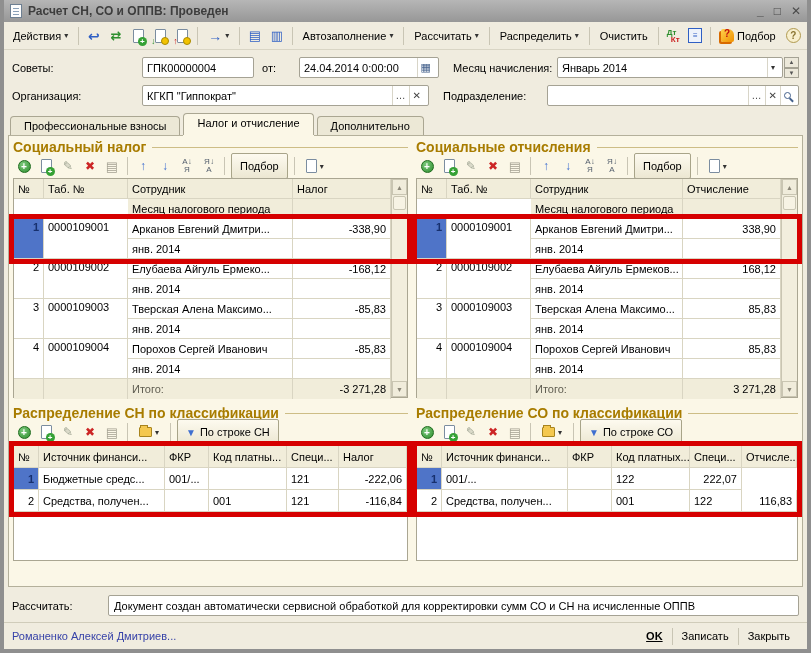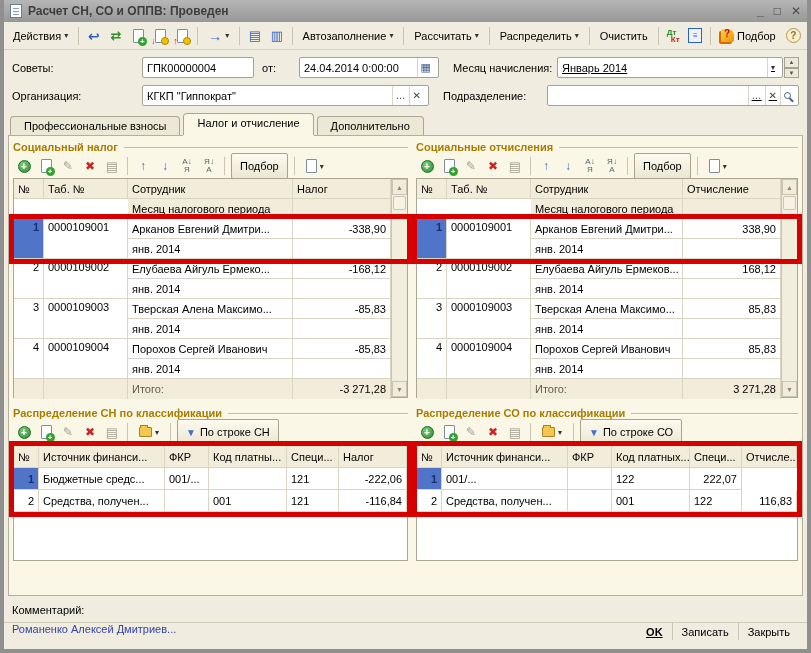--- a/index.html
+++ b/index.html
@@ -62,33 +62,33 @@
   .mag { width:7px; height:7px; border:1.5px solid #44618c; border-radius:50%; position:relative; }
   .mag:after { content:""; position:absolute; width:5px; height:1.5px; background:#44618c;
                transform:rotate(45deg); right:-4px; bottom:-2px; }
   .spin { width:15px; height:21px; margin-left:1px; display:flex; flex-direction:column; }
   .spin span { flex:1; background:#ece8da; border:1px solid #a5a294; font-size:6px; color:#555;
                display:flex; align-items:center; justify-content:center; }
   #f-number { width:112px; flex:0 0 112px; }
   #f-date { width:140px; flex:0 0 140px; }
   .lab-ot { margin:0 23px 0 8px; }
   #f-org { width:287px; flex:0 0 287px; }
-  .field.grow { flex:1 1 auto;text-decoration:underline; }
+  .field.grow { flex:1 1 auto; }
 
   
   .tabs { display:flex; align-items:flex-end; padding-left:6px; height:22px; }
   .tab { border:1px solid #aaa692; border-bottom:none; border-radius:4px 4px 0 0; background:#ece8d6;
          padding:3px 13px 3px 13px; margin-right:3px; position:relative; }
   .tab.active { background:#fbf7e7; height:22px; z-index:2; box-shadow:0 2px 0 #fbf7e7; }
 
   
   .tabpage { flex:1 1 auto; margin:0 4px; border:1px solid #b4b09b; background:#fbf7e7; padding:3px 4px; position:relative; z-index:1; }
   .panes { display:grid; grid-template-columns: 395px 1fr; column-gap:8px; }
   .panel-title { display:flex; align-items:center; height:16px; }
-  .panel-title b { color:#a87c00; font-size:11px; white-space:nowrap; }
+  .panel-title b { color:#a87c00; font-size:14px; white-space:nowrap; }
   .panel-title i { flex:1; border-top:1px solid #cdbd86; margin-left:6px; }
   .ptb { height:23px; display:flex; align-items:center; gap:4px; padding:1px 0 2px 2px; }
   .pi { width:18px; height:18px; display:flex; align-items:center; justify-content:center; position:relative; }
   .add-ico { width:13px; height:13px; background:radial-gradient(circle at 35% 30%,#7cc97c,#2f8f2f);
              border:1px solid #1d6b1d; border-radius:50%; color:#fff; font-weight:bold; font-size:10px;
              line-height:11px; text-align:center; }
   .edit-ico { color:#9aa08e; font-size:12px; }
   .del-ico { color:#cc2525; font-weight:bold; font-size:12px; }
   .save-ico { color:#a5a292; font-size:13px; }
   .arr-up { color:#3f6fd0; font-weight:bold; font-size:12px; }
@@ -128,21 +128,21 @@
   .ltbl { height:116px; position:relative; border:1px solid #aaa692; background:#fff; margin-top:1px; }
 
   .lower { margin-top:7px; }
 
   
   .comment-row { display:flex; align-items:center; margin:8px 8px 6px 8px; }
   .comment-row .clabel { width:96px; flex:0 0 96px; }
   .comment-field { flex:1; background:#fff; border:1px solid #a5a294; border-radius:2px; height:21px;
                    display:flex; align-items:center; padding:0 5px; white-space:nowrap; overflow:hidden; }
   .footer { height:27px; flex:0 0 27px; border-top:1px solid #d0ccba; background:#f0ecdf;
-            display:flex; padding:0 8px; }
+            display:flex; align-items:center; padding:0 8px; }
   .author { color:#3742a8; }
   .footer .spacer { flex:1; }
   .fbtn2 { padding:0 9px; border-left:1px solid #c9c5b4; height:17px; display:flex; align-items:center; }
   .fbtn2.first { border-left:none;text-decoration:underline; }
   .fbtn2.ok { font-weight:bold; }
 </style>
 </head>
 <body>
 
 <div class="window">
@@ -623,21 +623,24 @@
             <div class="c">122</div>
             <div class="c r">116,83</div>
           </div>
           <div class="red-box red-full"></div>
         </div>
       </div>
     </div>
   </div>
 
   <div class="comment-row">
-    <span class="clabel">Комментарий:</span>
+    <span class="clabel">Рассчитать:</span>
+    <div class="comment-field">
+      <span>Документ создан автоматически сервисной обработкой для корректировки сумм СО и СН на исчисленные ОППВ</span>
+    </div>
   </div>
 
   <div class="footer">
     <span class="author">Романенко Алексей Дмитриев...</span>
     <span class="spacer"></span>
     <span class="fbtn2 ok first">OK</span>
     <span class="fbtn2">Записать</span>
     <span class="fbtn2">Закрыть</span>
   </div>
 

